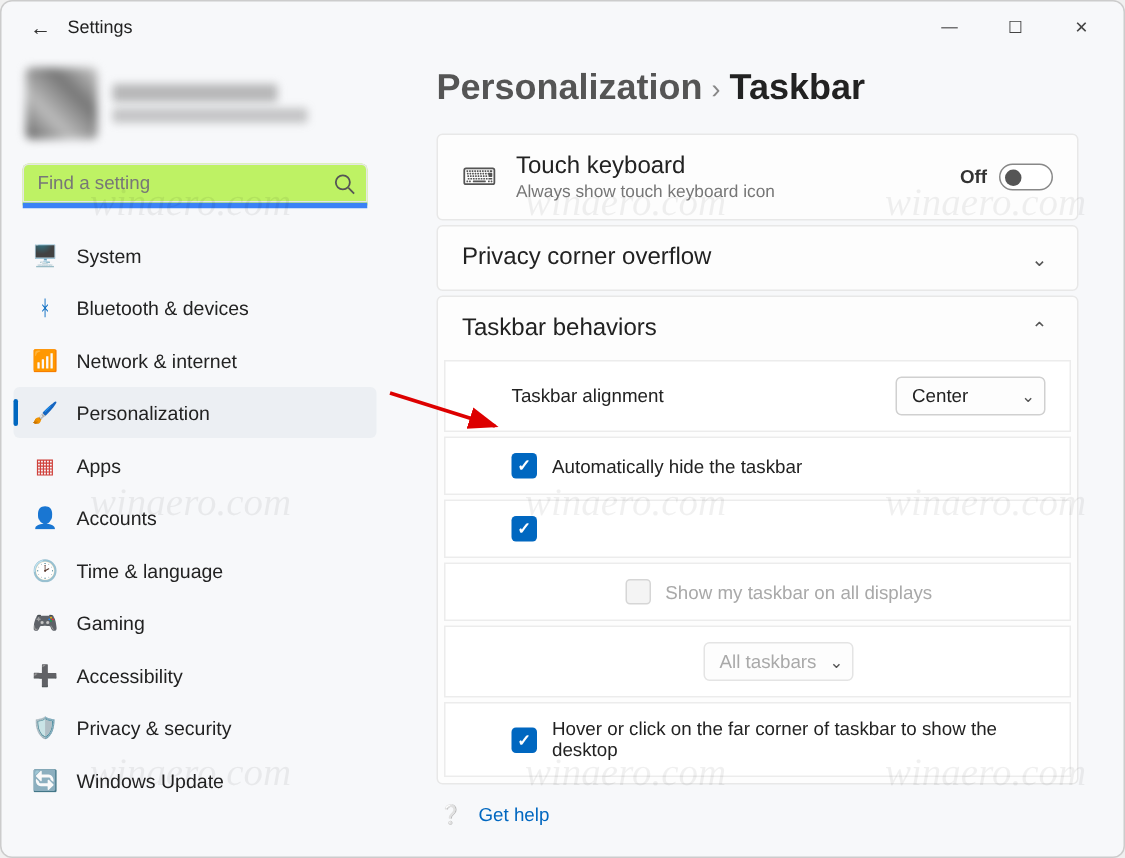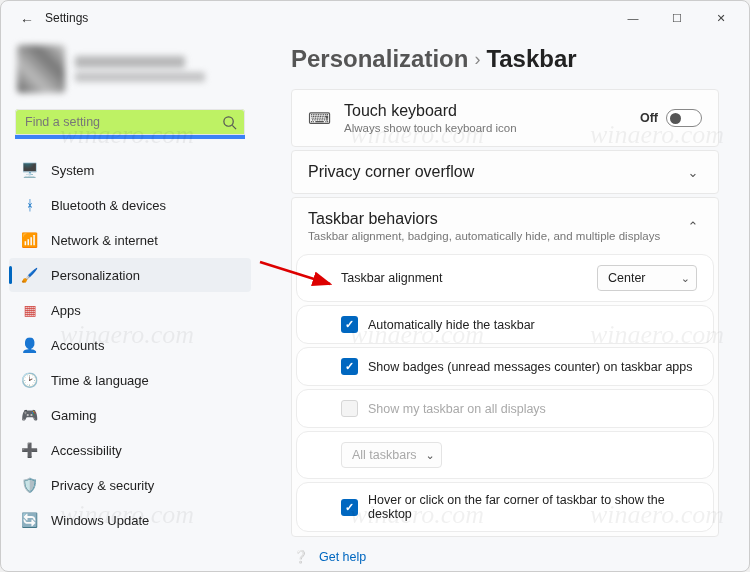--- a/index.html
+++ b/index.html
@@ -34,23 +34,23 @@
   .card { border:1px solid #e8e8e8; background:#fdfdfd; border-radius:4px; margin-bottom:4px; }
   .row { display:flex; align-items:center; padding:12px 16px; gap:14px; }
   .row .ic { width:22px; text-align:center; color:#555; font-size:16px;}
   .row .texts { flex:1; }
   .row .t1 { font-size:16px; color:#222; }
   .row .t2 { font-size:11.5px; color:#767676; margin-top:2px;}
   .toggle { display:flex; align-items:center; gap:8px; font-size:12.5px; color:#333;font-weight:bold;}
   .switch { width:36px; height:18px; border-radius:10px; border:1px solid #888; background:#fff; position:relative;}
   .switch::after{content:""; width:11px;height:11px;border-radius:50%;background:#555;position:absolute;left:3px;top:2.5px;}
   .chev { font-size:13px; color:#555; width:18px; text-align:center;}
-  .subcard { border:1px solid #ececec; background:#fff; border-radius:12px; margin:0 0 3px 0; }
+  .subcard { border:1px solid #ececec; background:#fff; border-radius:0; margin:0 0 3px 0; }
   .subrow { display:flex; align-items:center; padding:10px 16px 10px 44px; gap:10px; font-size:12.5px; color:#222;}
-  .subrow.disabled { color:#a9a9a9; }
+  .subrow.disabled { color:#a9a9a9;justify-content:center; }
   .dropdown { border:1px solid #d0d0d0; border-radius:4px; padding:5px 24px 5px 10px; font-size:12.5px; background:#fdfdfd; position:relative; min-width:100px; text-align:left;}
   .dropdown .dd-chev{ position:absolute; right:6px; top:6px; font-size:11px; color:#555;}
   .dropdown.disabled{ color:#a9a9a9; border-color:#e4e4e4;}
   .checkbox { width:17px; height:17px; border-radius:3px; display:flex; align-items:center; justify-content:center; flex-shrink:0;}
   .checkbox.checked { background:#0067c0; color:#fff; font-size:11px; font-weight:bold;}
   .checkbox.disabled { border:1px solid #d6d6d6; background:#f4f4f4;}
   .help { display:flex; align-items:center; gap:10px; font-size:12.5px; color:#0067c0; padding:4px 2px; margin-top:8px; cursor:pointer;}
   .help .hic{ color:#555; width:16px;}
   .arrow { position:absolute; left:258px; top:258px; pointer-events:none;}
   .wm { position:absolute; color:rgba(0,0,0,.06); font-size:26px; font-style:italic; pointer-events:none; font-family: Georgia, serif;}
@@ -163,21 +163,20 @@
             <div class="t1">Privacy corner overflow</div>
           </div>
           <div class="chev">⌄</div>
         </div>
       </div>
 
       <div class="card section">
         <div class="row">
           <div class="texts">
             <div class="t1">Taskbar behaviors</div>
-            <div class="t2">Taskbar alignment, badging, automatically hide, and multiple displays</div>
           </div>
           <div class="chev">⌃</div>
         </div>
 
         <div class="subcard" style="margin:0 4px 3px 4px;">
           <div class="subrow flexsp">
             <span>Taskbar alignment</span>
             <div class="dropdown">
               <span>Center</span>
               <span class="dd-chev">⌄</span>
@@ -188,21 +187,20 @@
         <div class="subcard" style="margin:0 4px 3px 4px;">
           <div class="subrow">
             <div class="checkbox checked">✓</div>
             <span>Automatically hide the taskbar</span>
           </div>
         </div>
 
         <div class="subcard" style="margin:0 4px 3px 4px;">
           <div class="subrow">
             <div class="checkbox checked">✓</div>
-            <span>Show badges (unread messages counter) on taskbar apps</span>
           </div>
         </div>
 
         <div class="subcard" style="margin:0 4px 3px 4px;">
           <div class="subrow disabled">
             <div class="checkbox disabled"></div>
             <span>Show my taskbar on all displays</span>
           </div>
         </div>
 

